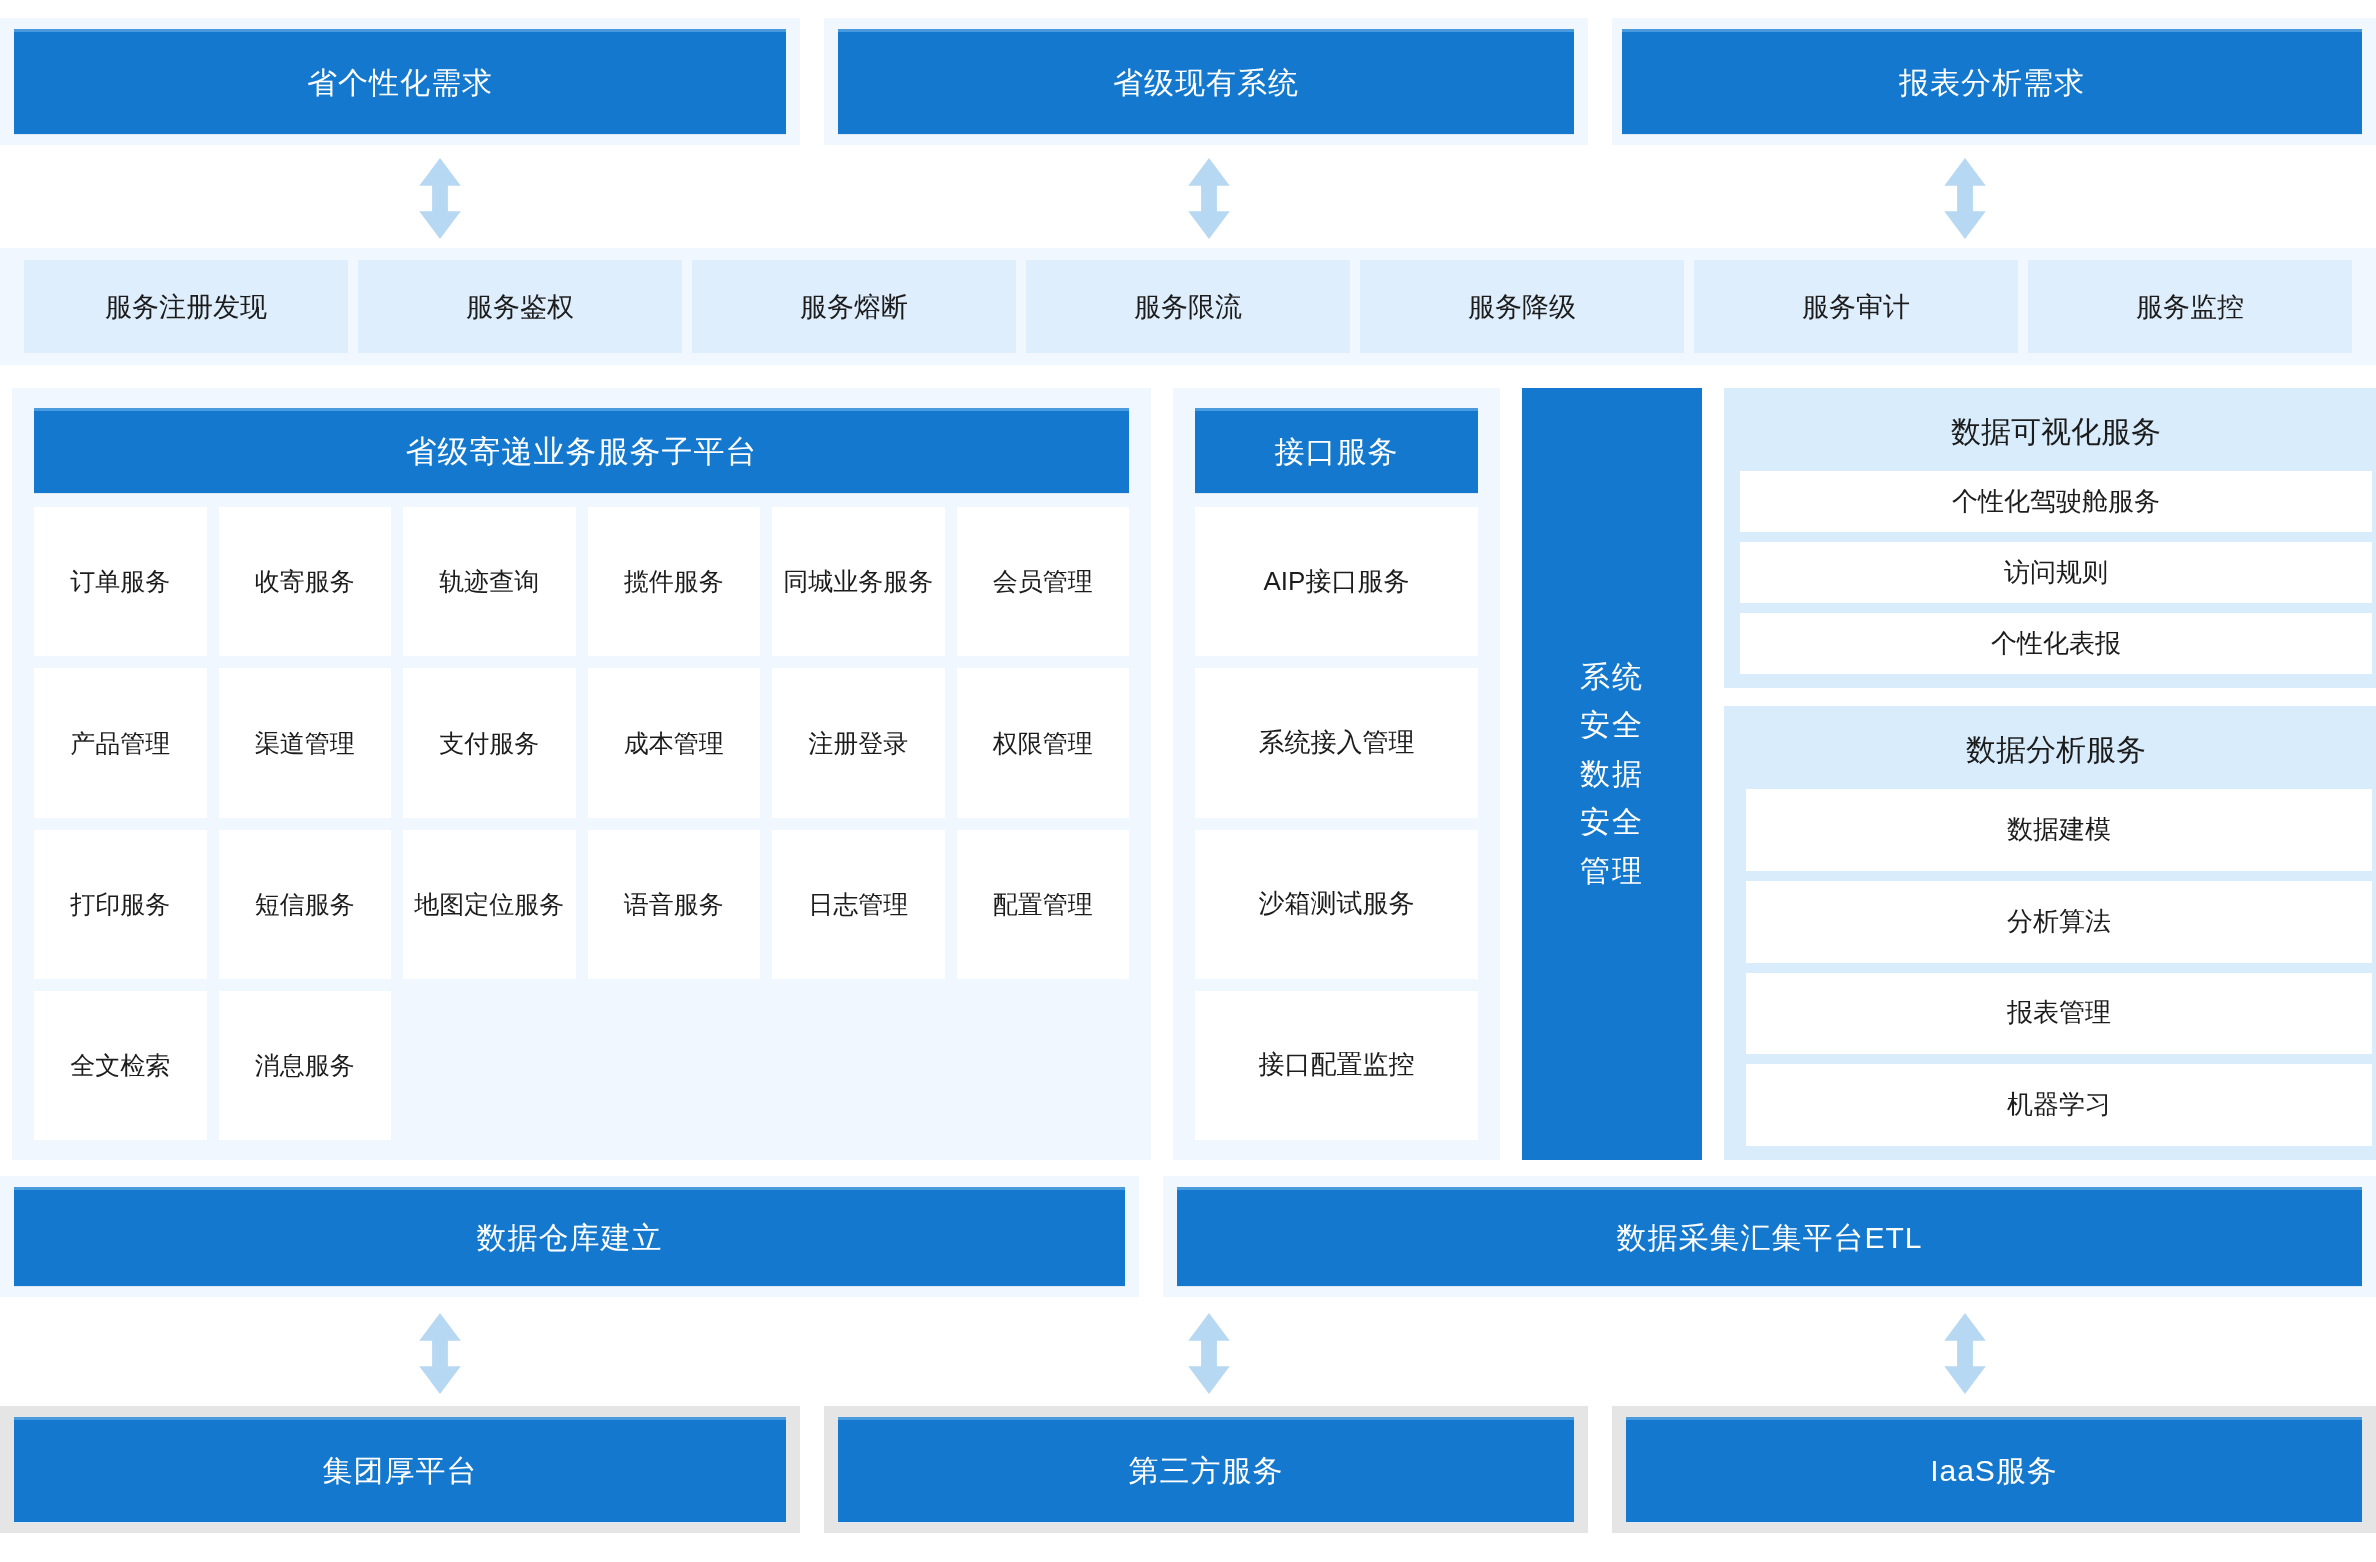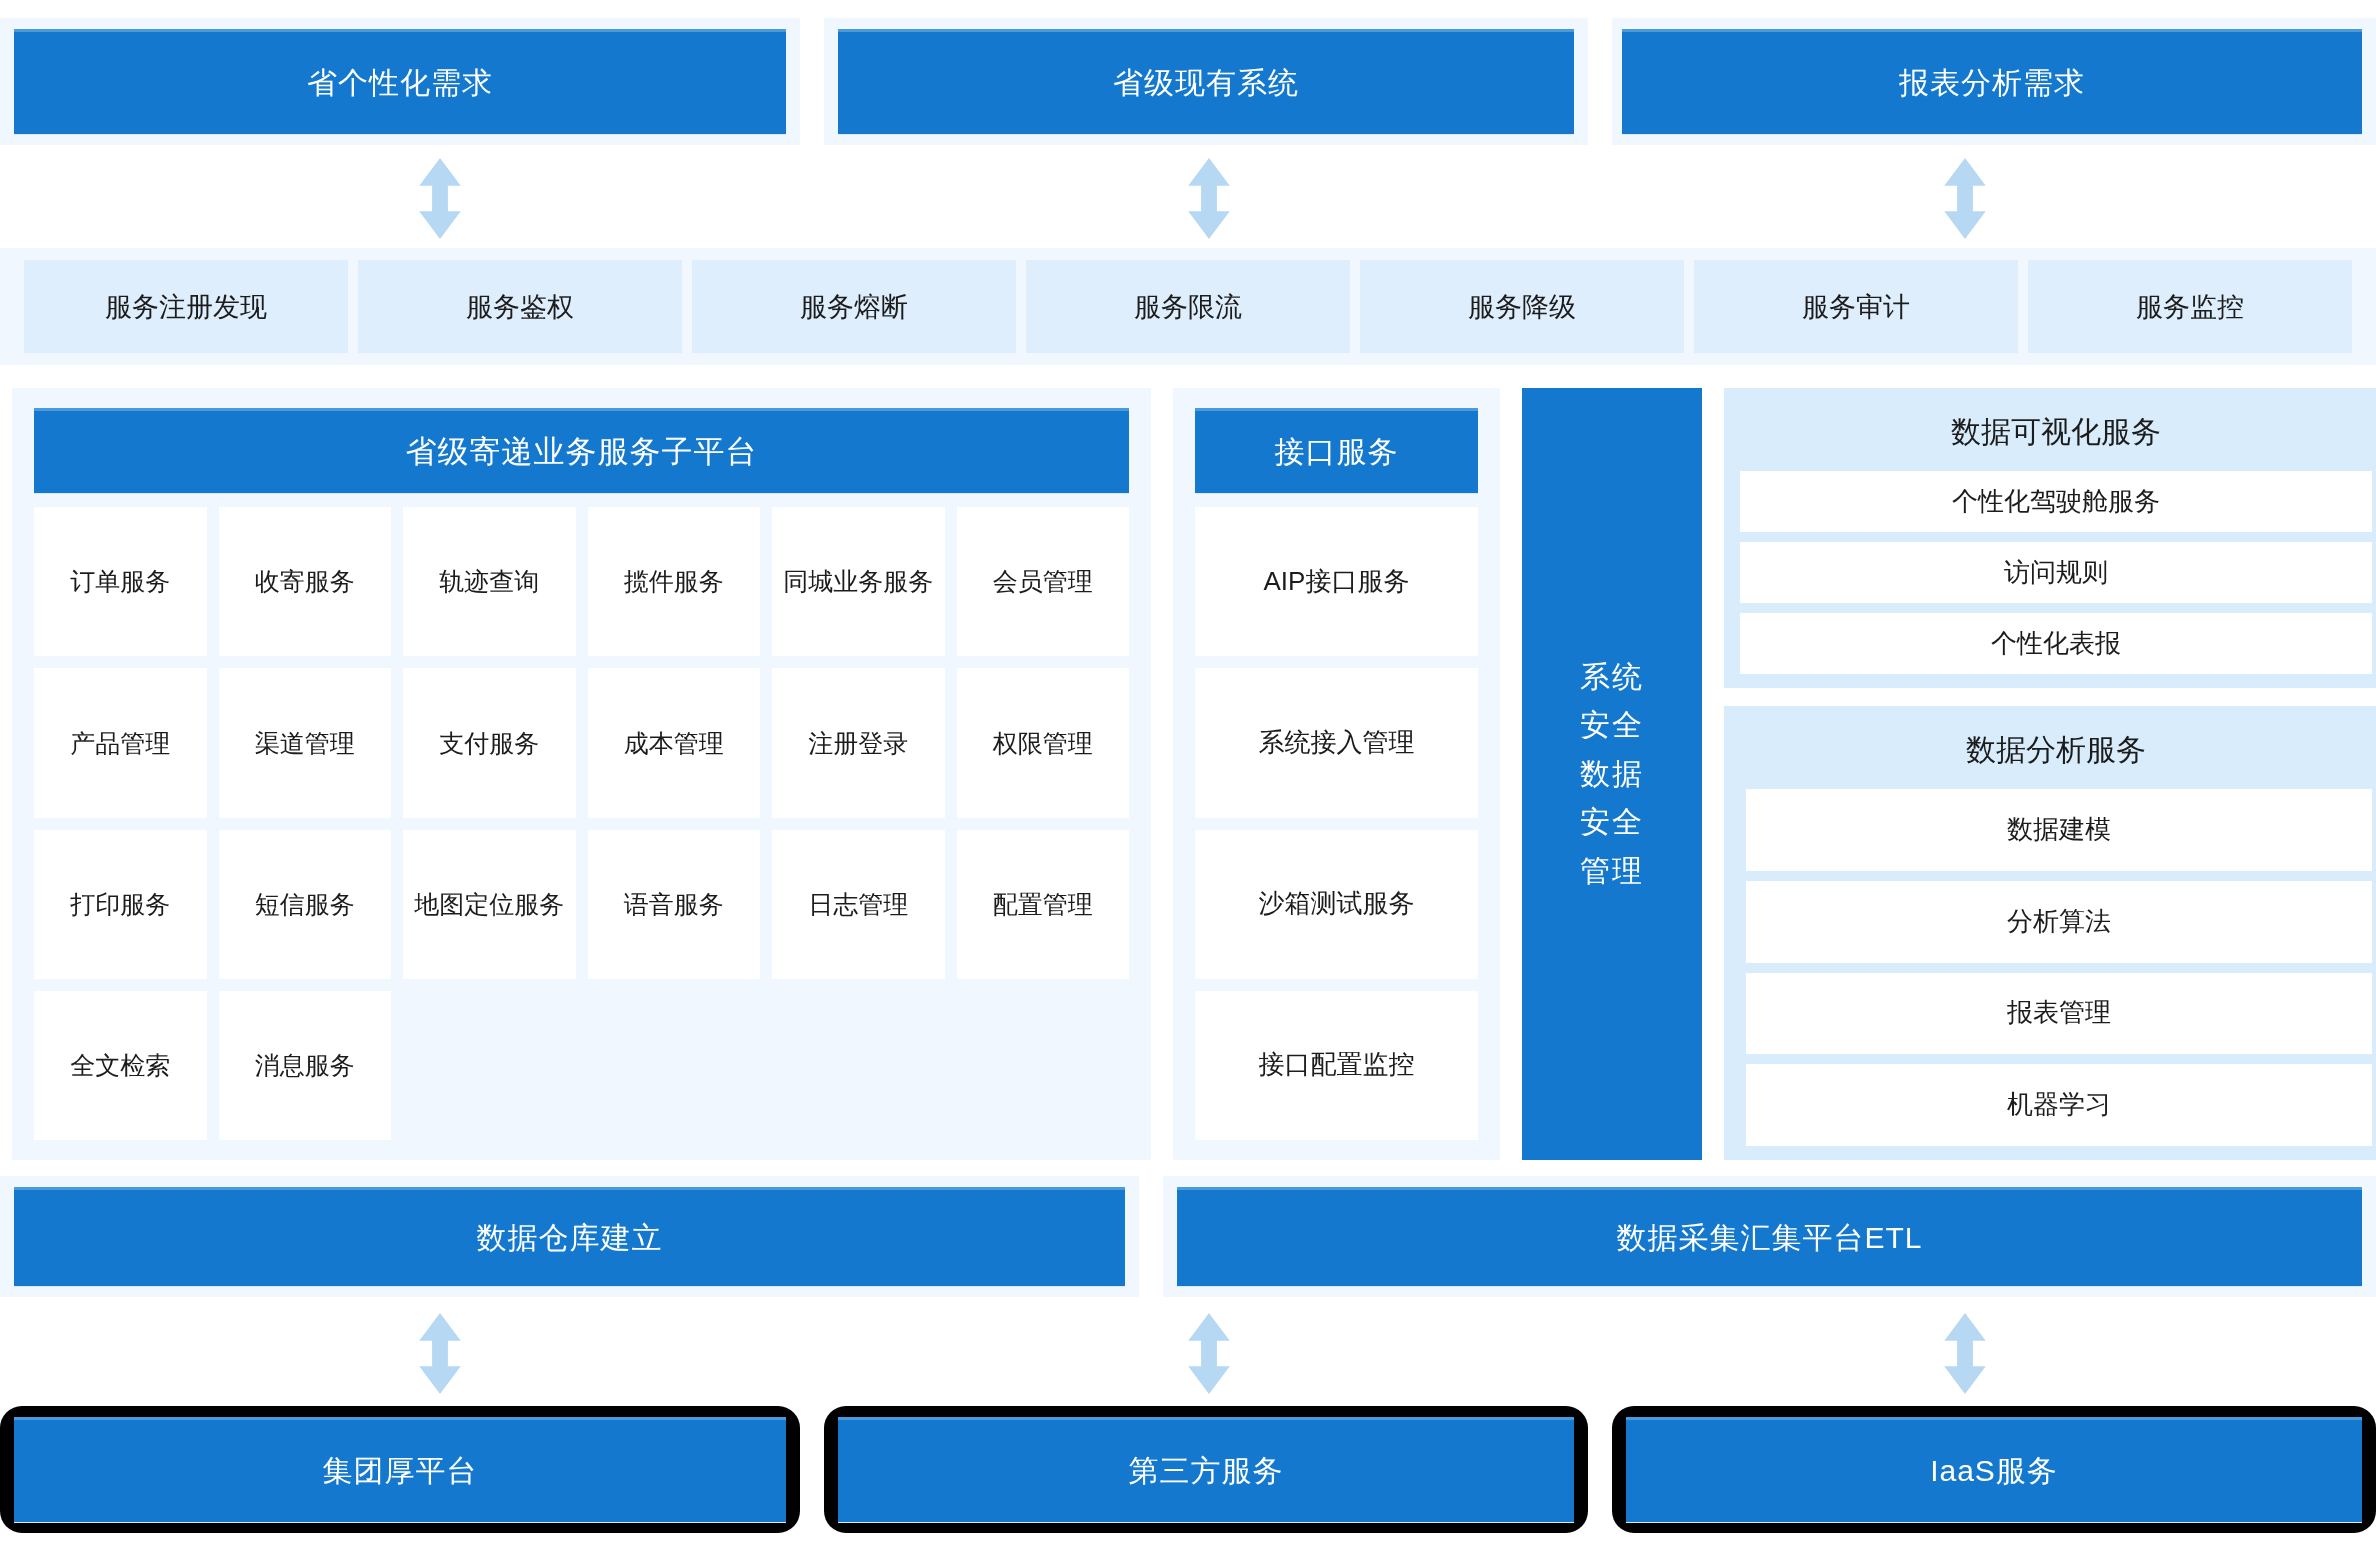--- a/index.html
+++ b/index.html
@@ -199,21 +199,21 @@
     position: absolute; left: 0; top: 1313px;
     width: 2376px; height: 84px;
   }
 
   
   #row-foundation {
     position: absolute; left: 0; top: 1406px;
     width: 2376px; height: 127px;
     display: flex; gap: 24px;
   }
-  #row-foundation .band { background: #000000; padding: 11px 14px; border-radius: 22px; }
+  #row-foundation .band { background: #e5e5e5; padding: 11px 14px; }
   #row-foundation .band:nth-child(1) { width: 800px; }
   #row-foundation .band:nth-child(2) { width: 764px; }
   #row-foundation .band:nth-child(3) { width: 764px; }
   #row-foundation .blue-box { width: 100%; height: 100%; }
 </style>
 </head>
 <body>
 
 <div id="diagram">
 

